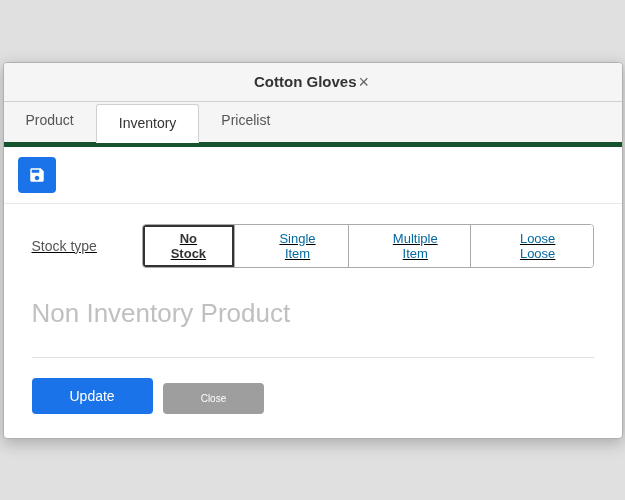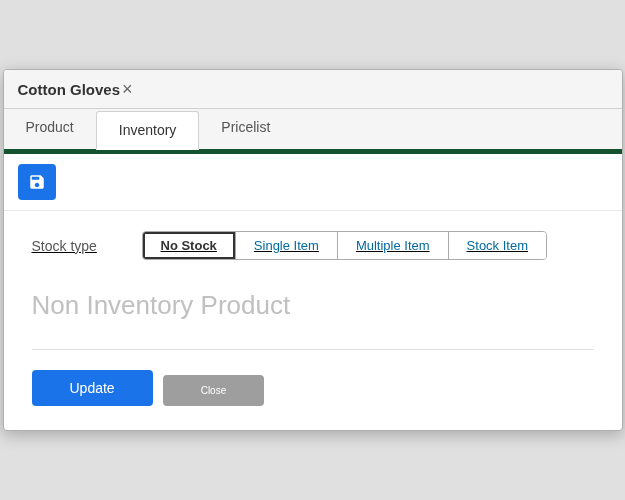--- a/index.html
+++ b/index.html
@@ -25,21 +25,21 @@
       border-radius: 4px;
       box-shadow: 0 4px 16px rgba(0,0,0,0.25);
       overflow: hidden;
     }
 
     .title-bar {
       background: #f5f5f5;
       border-bottom: 1px solid #d0d0d0;
       padding: 10px 14px;
       display: flex;
-      justify-content: flex-start;
+      justify-content: center;
       align-items: center;
     }
 
     .title-text {
       font-size: 15px;
       font-weight: 600;
       color: #333;
     }
 
     .close-x {
@@ -121,20 +121,21 @@
       color: #555;
       min-width: 110px;
       font-weight: 500;
     }
 
     .stock-type-options {
       display: flex;
       border: 1px solid #aaa;
       border-radius: 4px;
       overflow: hidden;
+      gap: 12px;
     }
 
     .stock-option {
       padding: 6px 18px;
       font-size: 13px;
       cursor: pointer;
       background: #fff;
       color: #0369a1;
       border: none;
       border-right: 1px solid #aaa;
@@ -219,21 +220,21 @@
   </div>
 
   <div class="content">
 
     <div class="stock-type-row">
       <span class="stock-type-label">Stock type</span>
       <div class="stock-type-options">
         <button class="stock-option selected">No Stock</button>
         <button class="stock-option">Single Item</button>
         <button class="stock-option">Multiple Item</button>
-        <button class="stock-option">Stock Item</button>
+        <button class="stock-option">Loose Loose</button>
       </div>
     </div>
 
     <div class="non-inventory-text">Non Inventory Product</div>
 
     <hr class="divider">
 
     <div class="action-buttons">
       <button class="btn-update">Update</button>
       <button class="btn-close">Close</button>

